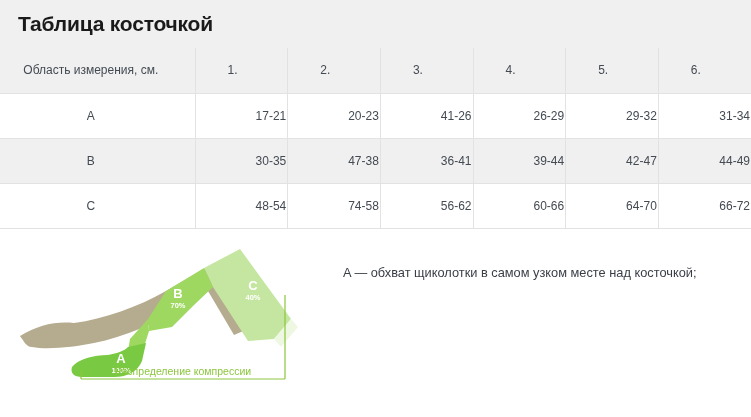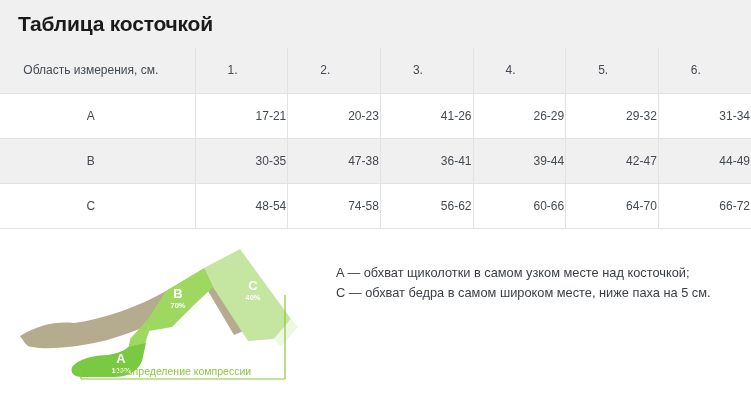--- a/index.html
+++ b/index.html
@@ -85,21 +85,21 @@
   .illustration {
     width: 300px;
     height: 150px;
     margin-left: 8px;
     flex: 0 0 auto;
     position: relative;
   }
   .illustration svg { display: block; }
 
   .legend {
-    margin-left: 28px;
+    margin-left: 35px;
     padding-top: 20px;
     flex: 1 1 auto;
   }
   .legend-line {
     font-size: 12.8px;
     color: #3a3f46;
     line-height: 20px;
     white-space: nowrap;
   }
 </style>
@@ -210,16 +210,15 @@
 
       <g fill="none" stroke="#8cc63f" stroke-width="1.2">
         <path d="M73 136 L 73 127 M73 136 L 277 136 M277 136 L 277 52"></path>
       </g>
       <text x="175" y="132" fill="#8cc63f" font-size="10.5" text-anchor="middle" font-family="Liberation Sans, sans-serif">Распределение компрессии</text>
     </svg>
   </div>
 
   <div class="legend">
     <div class="legend-line">A — обхват щиколотки в самом узком месте над косточкой;</div>
-    <div class="legend-line">C — обхват бедра в самом широком месте, ниже паха на 5 см.</div>
   </div>
 
 </div>
 
 </body></html>

